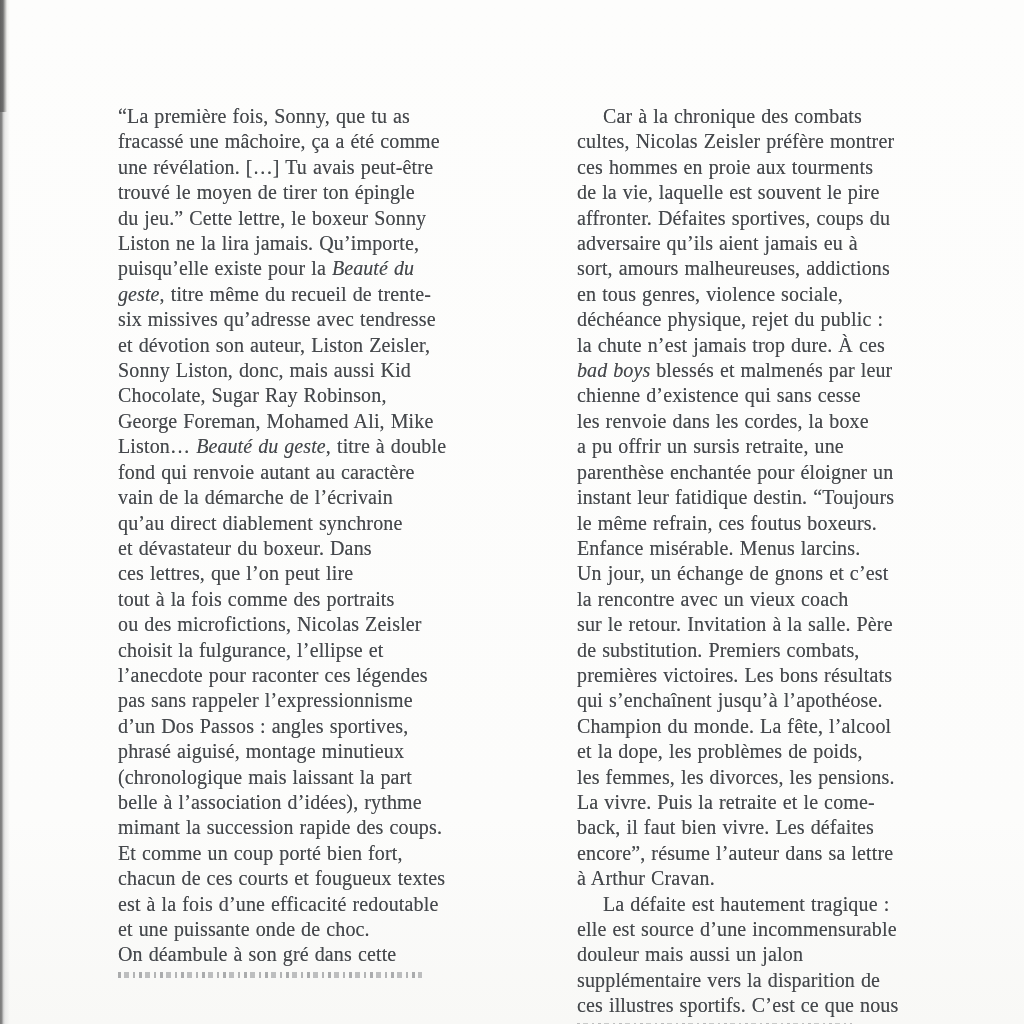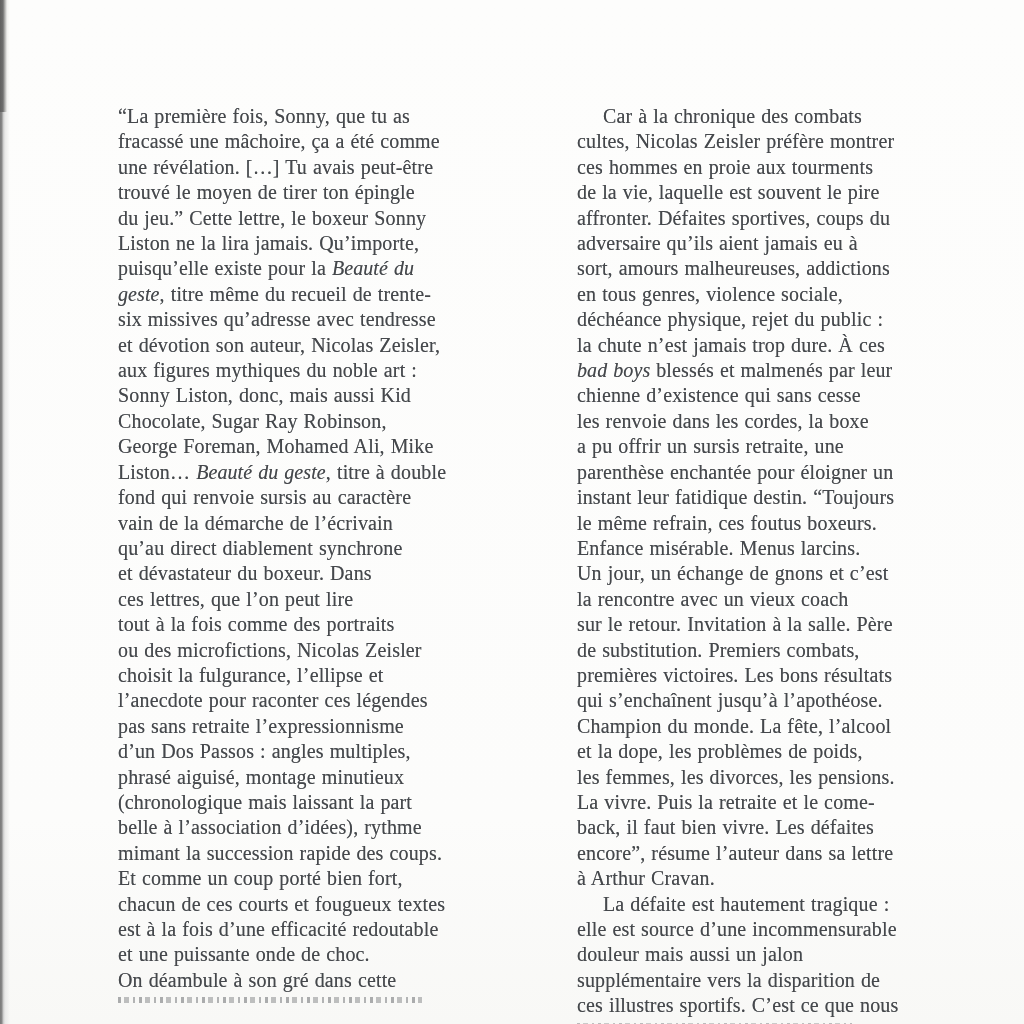--- a/index.html
+++ b/index.html
@@ -52,37 +52,36 @@
     <div class="col col-left">
         <div class="line"><span>“La première fois, Sonny, que tu as</span></div>
         <div class="line"><span>fracassé une mâchoire, ça a été comme</span></div>
         <div class="line"><span>une révélation. […] Tu avais peut-être</span></div>
         <div class="line"><span>trouvé le moyen de tirer ton épingle</span></div>
         <div class="line"><span>du jeu.” Cette lettre, le boxeur Sonny</span></div>
         <div class="line"><span>Liston ne la lira jamais. Qu’importe,</span></div>
         <div class="line"><span>puisqu’elle existe pour la </span><em>Beauté du</em></div>
         <div class="line"><em>geste</em><span>, titre même du recueil de trente-</span></div>
         <div class="line"><span>six missives qu’adresse avec tendresse</span></div>
-        <div class="line"><span>et dévotion son auteur, Nicolas Zeisler,</span></div>
-        <div class="line"><span>aux figures mythiques du noble art :</span></div>
+        <div class="line"><span>et dévotion son auteur, Liston Zeisler,</span></div>
         <div class="line"><span>Sonny Liston, donc, mais aussi Kid</span></div>
         <div class="line"><span>Chocolate, Sugar Ray Robinson,</span></div>
         <div class="line"><span>George Foreman, Mohamed Ali, Mike</span></div>
         <div class="line"><span>Liston… </span><em>Beauté du geste</em><span>, titre à double</span></div>
-        <div class="line"><span>fond qui renvoie sursis au caractère</span></div>
+        <div class="line"><span>fond qui renvoie autant au caractère</span></div>
         <div class="line"><span>vain de la démarche de l’écrivain</span></div>
         <div class="line"><span>qu’au direct diablement synchrone</span></div>
         <div class="line"><span>et dévastateur du boxeur. Dans</span></div>
         <div class="line"><span>ces lettres, que l’on peut lire</span></div>
         <div class="line"><span>tout à la fois comme des portraits</span></div>
         <div class="line"><span>ou des microfictions, Nicolas Zeisler</span></div>
         <div class="line"><span>choisit la fulgurance, l’ellipse et</span></div>
         <div class="line"><span>l’anecdote pour raconter ces légendes</span></div>
-        <div class="line"><span>pas sans retraite l’expressionnisme</span></div>
-        <div class="line"><span>d’un Dos Passos : angles multiples,</span></div>
+        <div class="line"><span>pas sans rappeler l’expressionnisme</span></div>
+        <div class="line"><span>d’un Dos Passos : angles sportives,</span></div>
         <div class="line"><span>phrasé aiguisé, montage minutieux</span></div>
         <div class="line"><span>(chronologique mais laissant la part</span></div>
         <div class="line"><span>belle à l’association d’idées), rythme</span></div>
         <div class="line"><span>mimant la succession rapide des coups.</span></div>
         <div class="line"><span>Et comme un coup porté bien fort,</span></div>
         <div class="line"><span>chacun de ces courts et fougueux textes</span></div>
         <div class="line"><span>est à la fois d’une efficacité redoutable</span></div>
         <div class="line"><span>et une puissante onde de choc.</span></div>
         <div class="line"><span>On déambule à son gré dans cette</span></div>
         <div class="remnant"></div>

